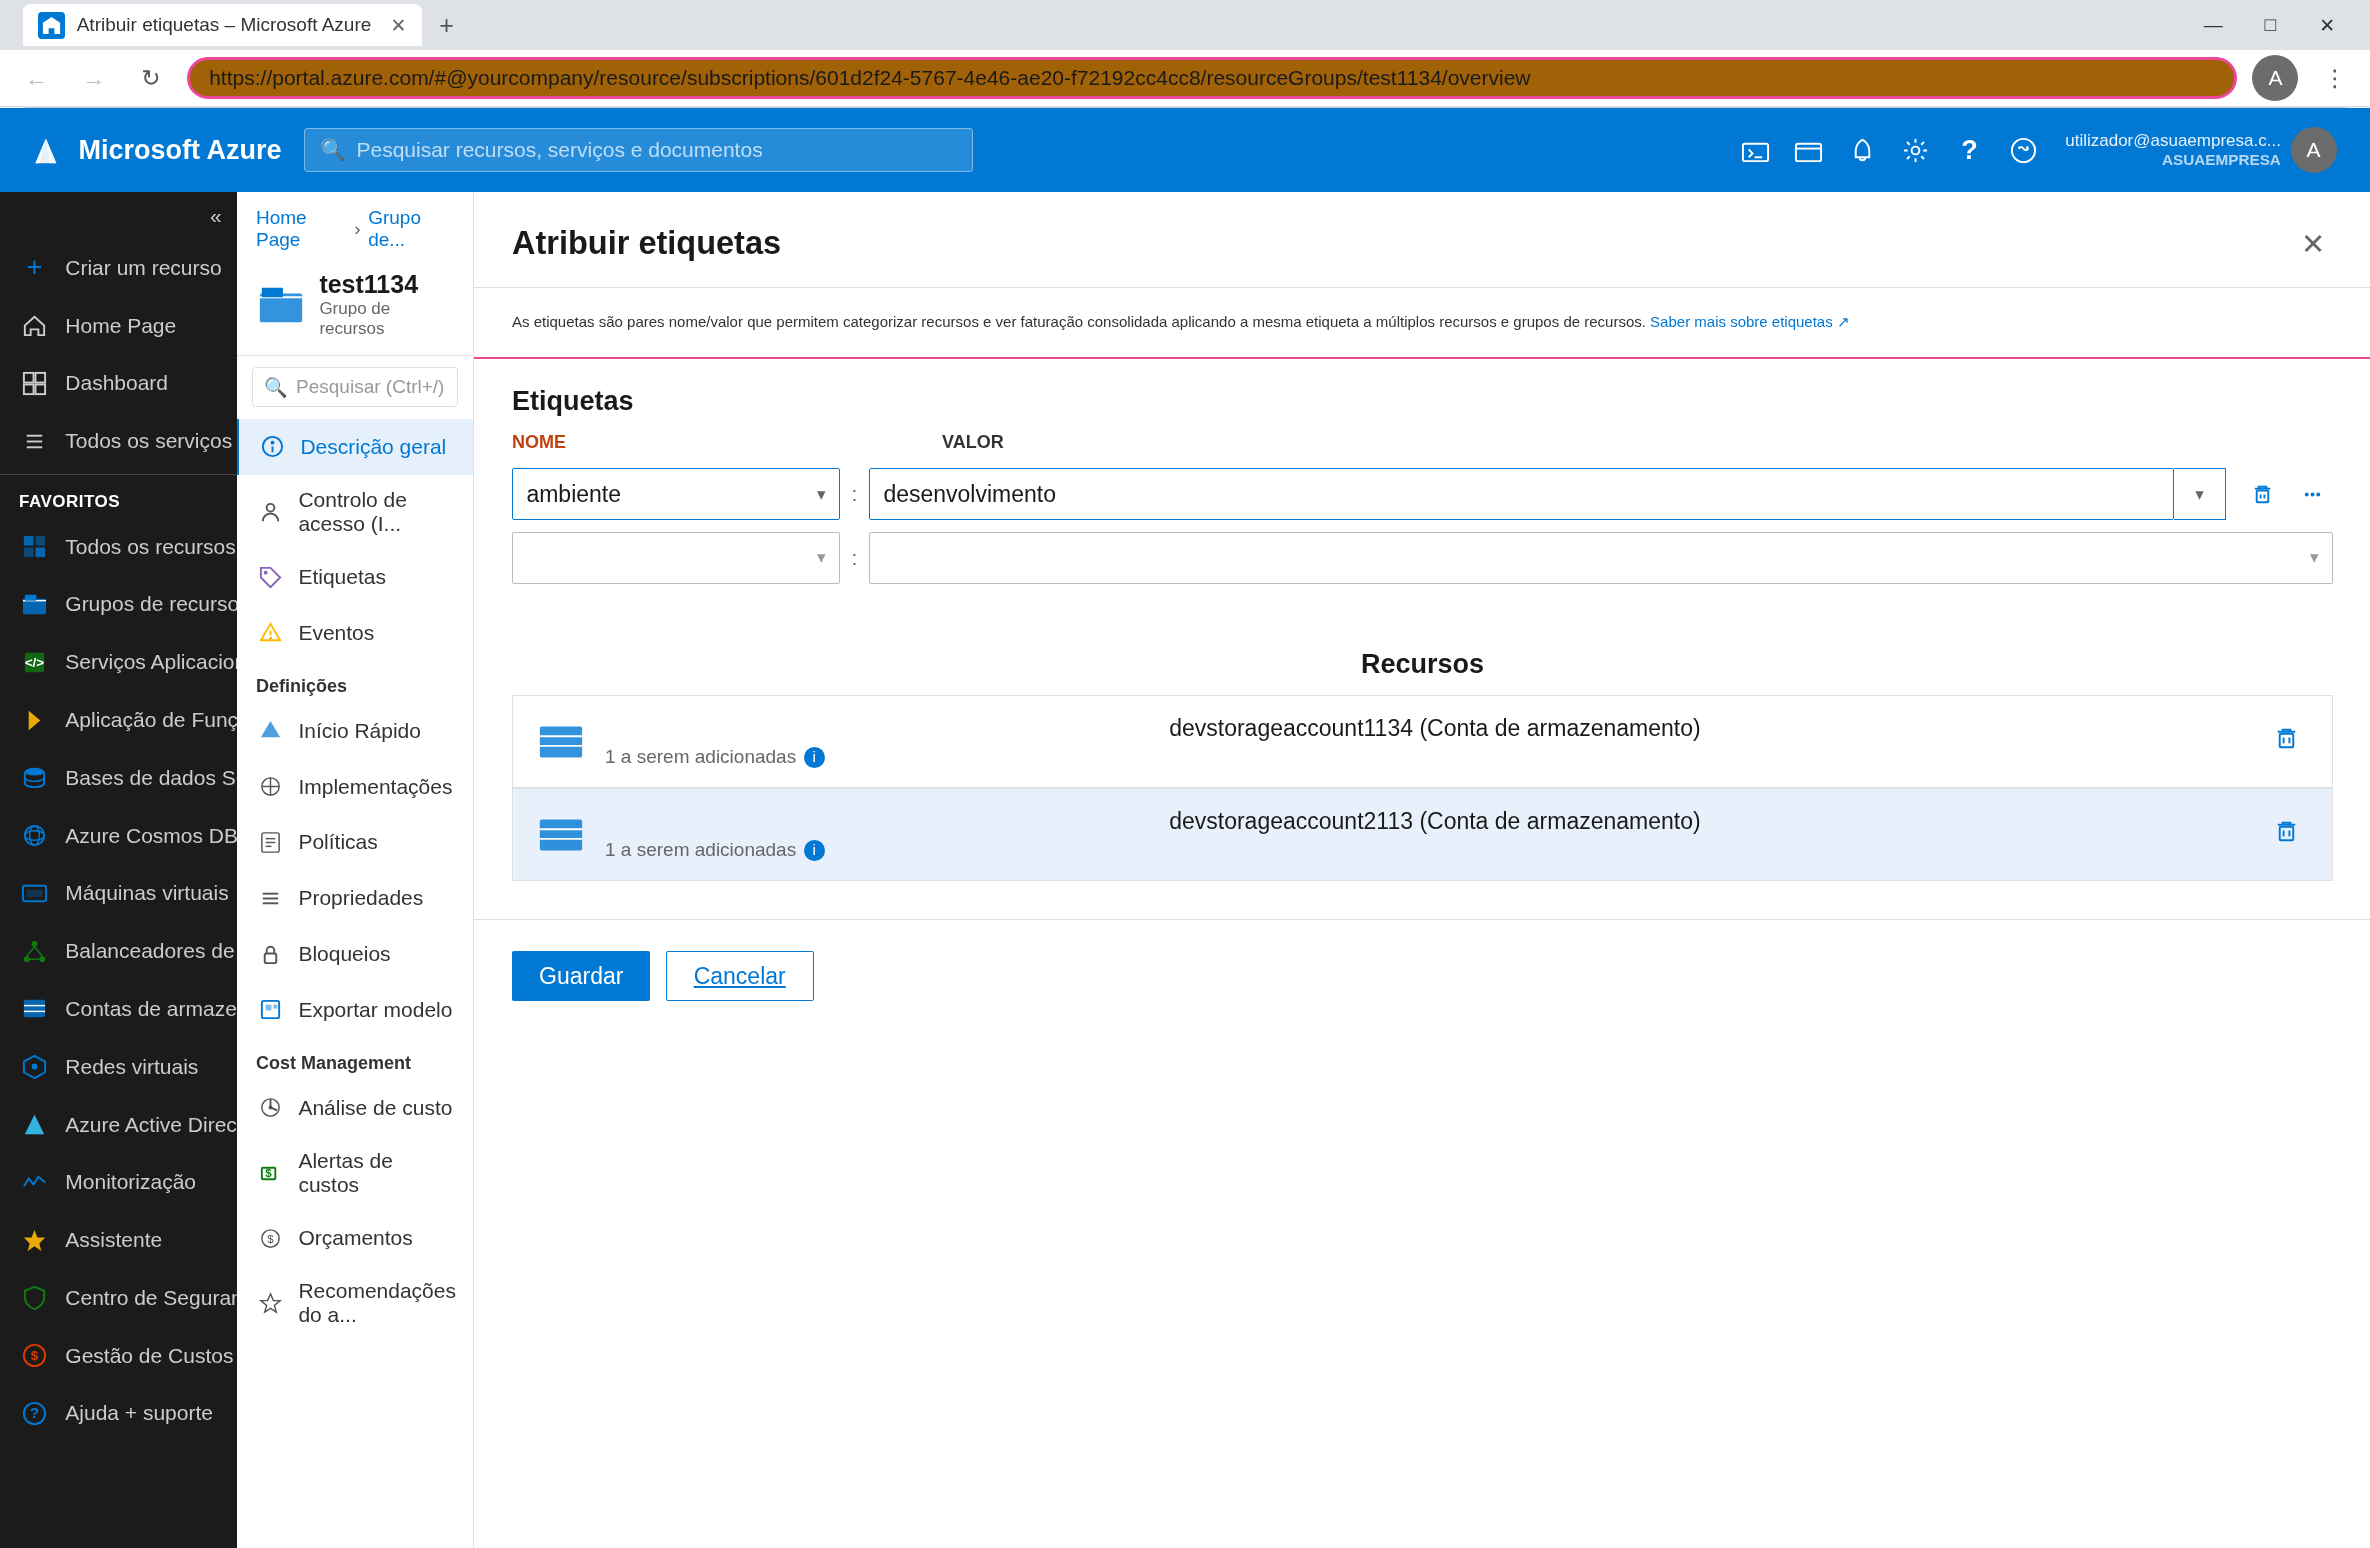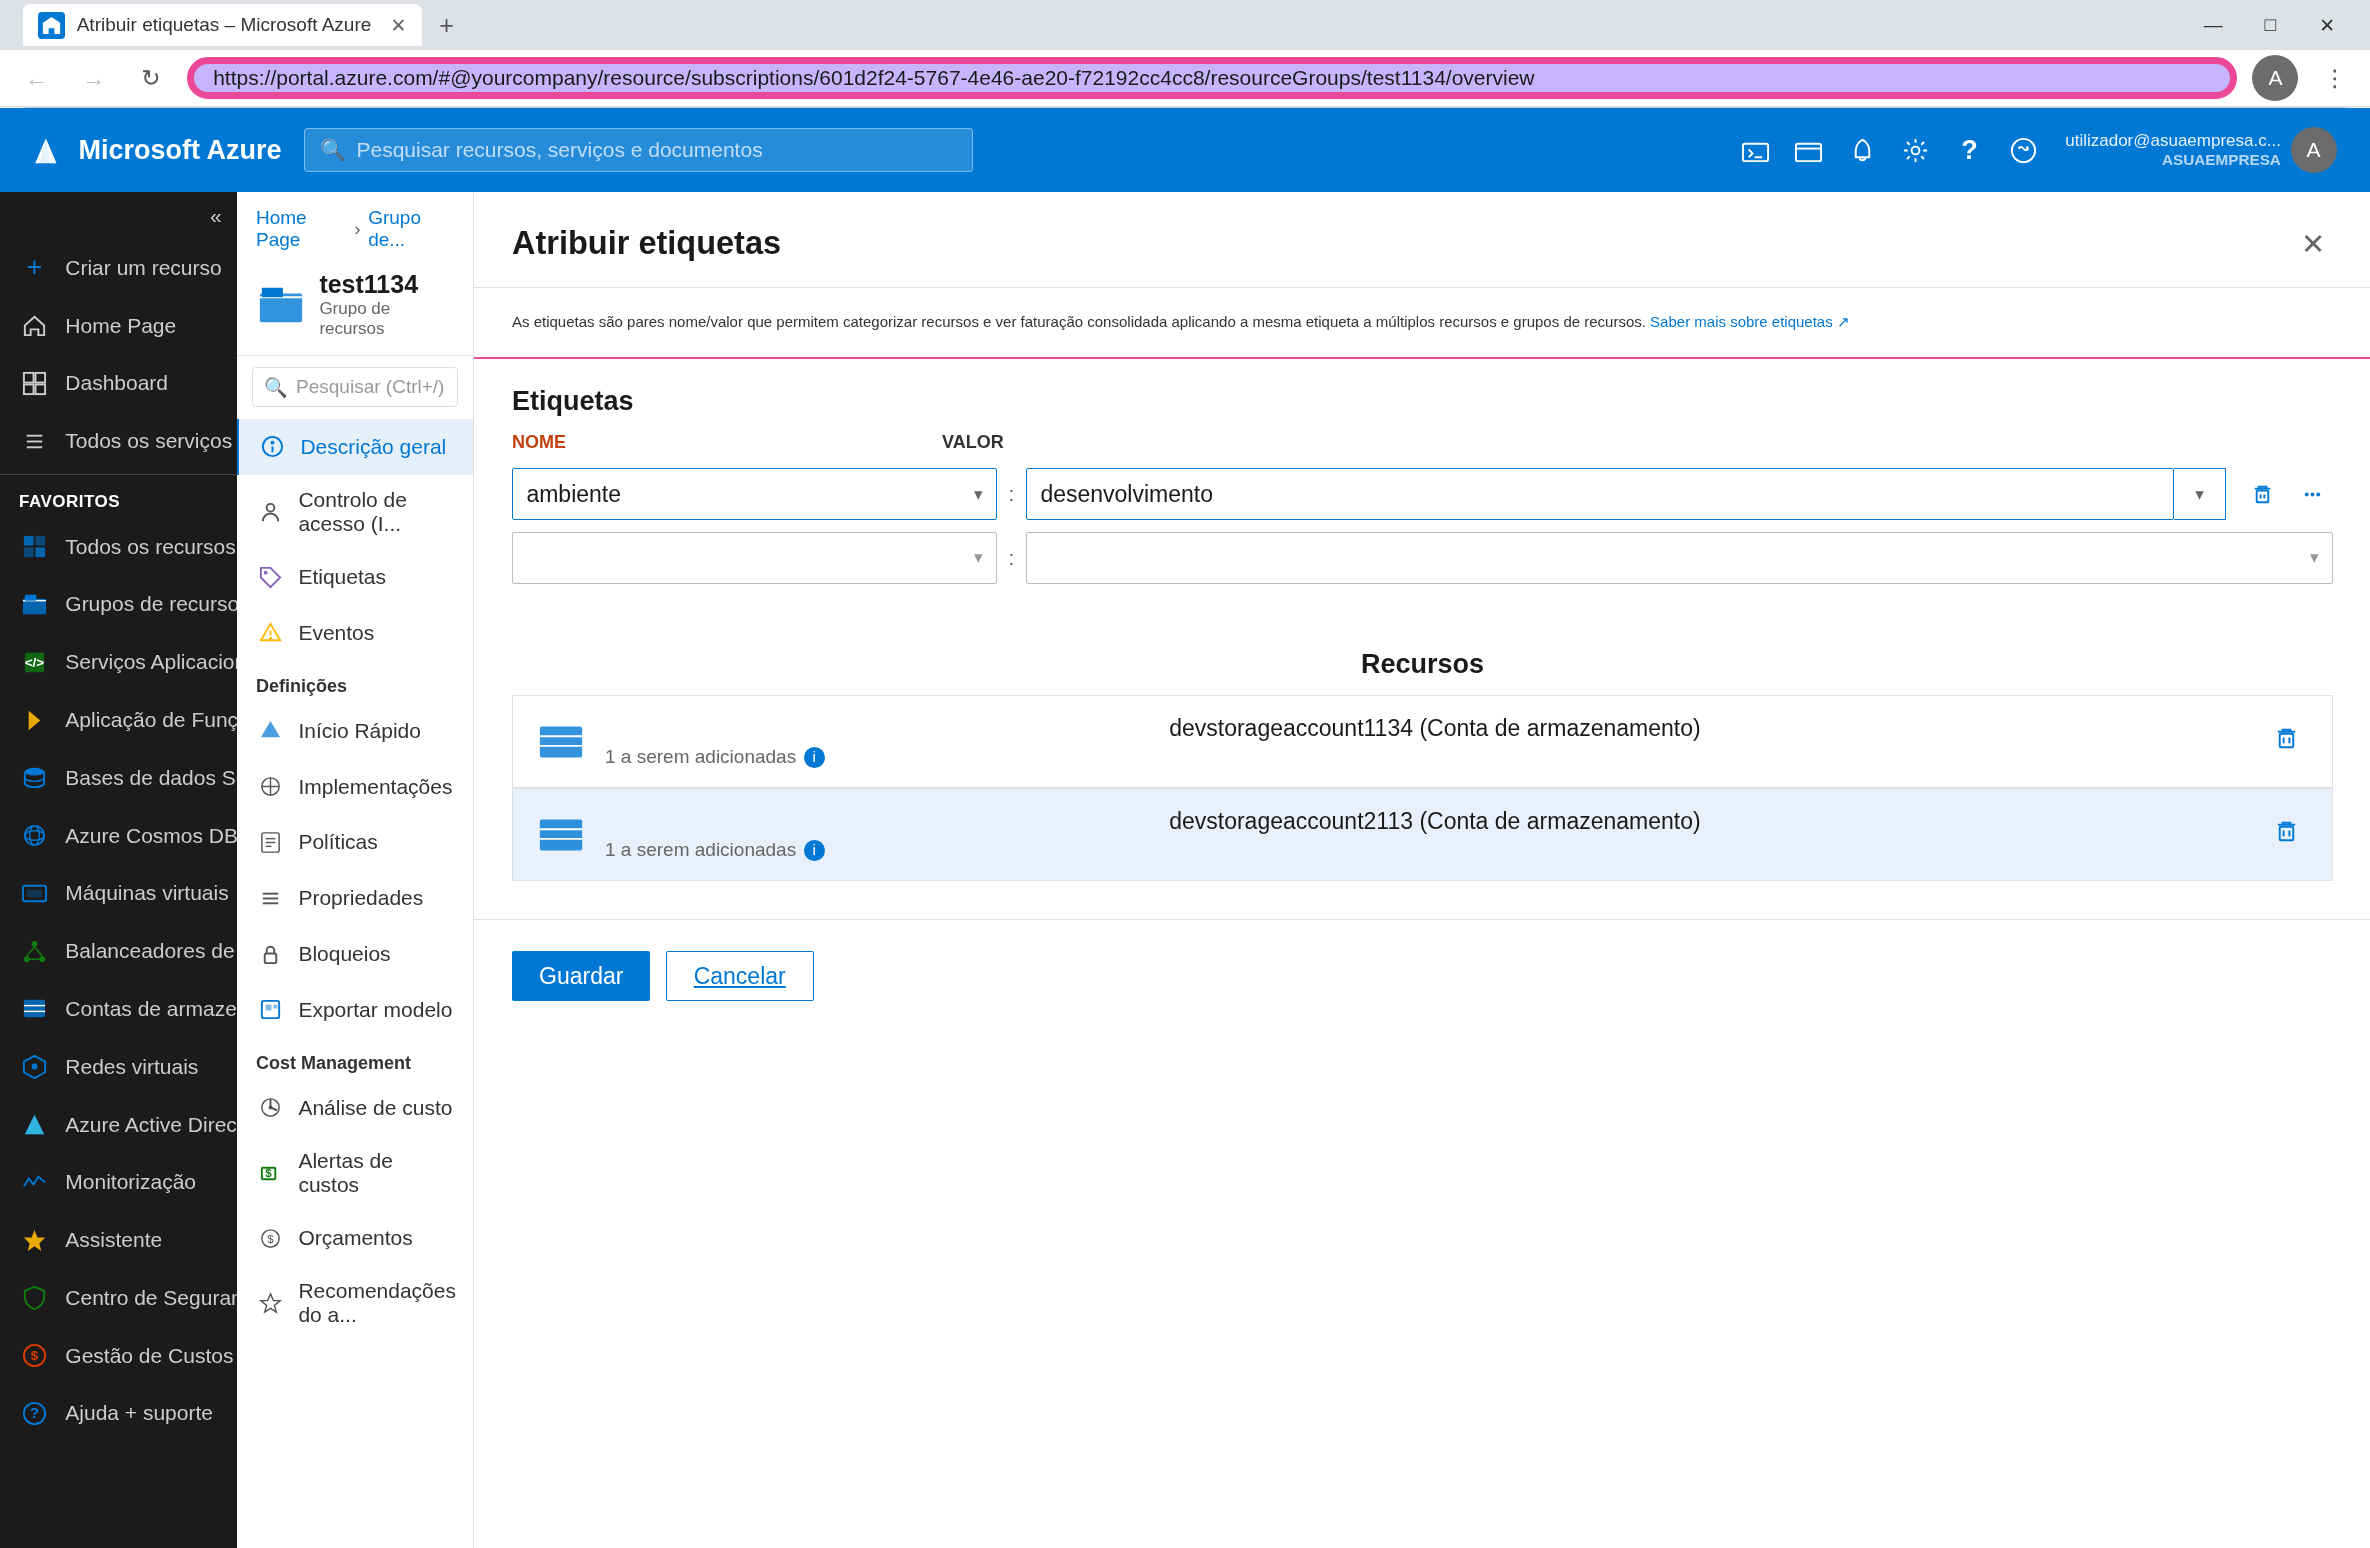--- a/index.html
+++ b/index.html
@@ -75,26 +75,26 @@
     }
     .nav-btn {
       width: 42px; height: 42px;
       display: flex; align-items: center; justify-content: center;
       font-size: 23px; color: #555; cursor: pointer; border-radius: 50%;
     }
     .nav-btn.disabled { color: #bbb; cursor: default; }
     .address-input {
       flex: 1;
       height: 42px;
-      border: 7px solid #ec4899;
+      border: 3px solid #ec4899;
       border-radius: 21px;
       padding: 0 19px;
       font-size: 21px;
       color: #1a1a1a;
-      background: #c4b5fd;
+      background: #a16207;
       outline: none;
     }
     .browser-action-btn {
       width: 42px; height: 42px;
       display: flex; align-items: center; justify-content: center;
       font-size: 23px; color: #555; cursor: pointer; border-radius: 50%;
     }
 
     
     .azure-header {
@@ -304,21 +304,21 @@
     .tags-col-sep { width: 29px; }
     .tags-col-valor {
       flex: 1; font-size: 18px; font-weight: 600; color: #333;
       text-transform: uppercase; padding: 0 0 7.6px;
     }
     .tags-row {
       display: flex; align-items: center; gap: 0;
       margin-bottom: 11.5px;
     }
     .tags-dropdown {
-      width: 485px; height: 52px;
+      width: 328px; height: 52px;
       border: 1px solid #0078d4;
       border-radius: 1.9px;
       display: flex; align-items: center; justify-content: space-between;
       padding: 0 13.4px;
       font-size: 23px;
       color: #1a1a1a;
       background: #fff;
       cursor: pointer;
     }
     .tags-dropdown.empty {

